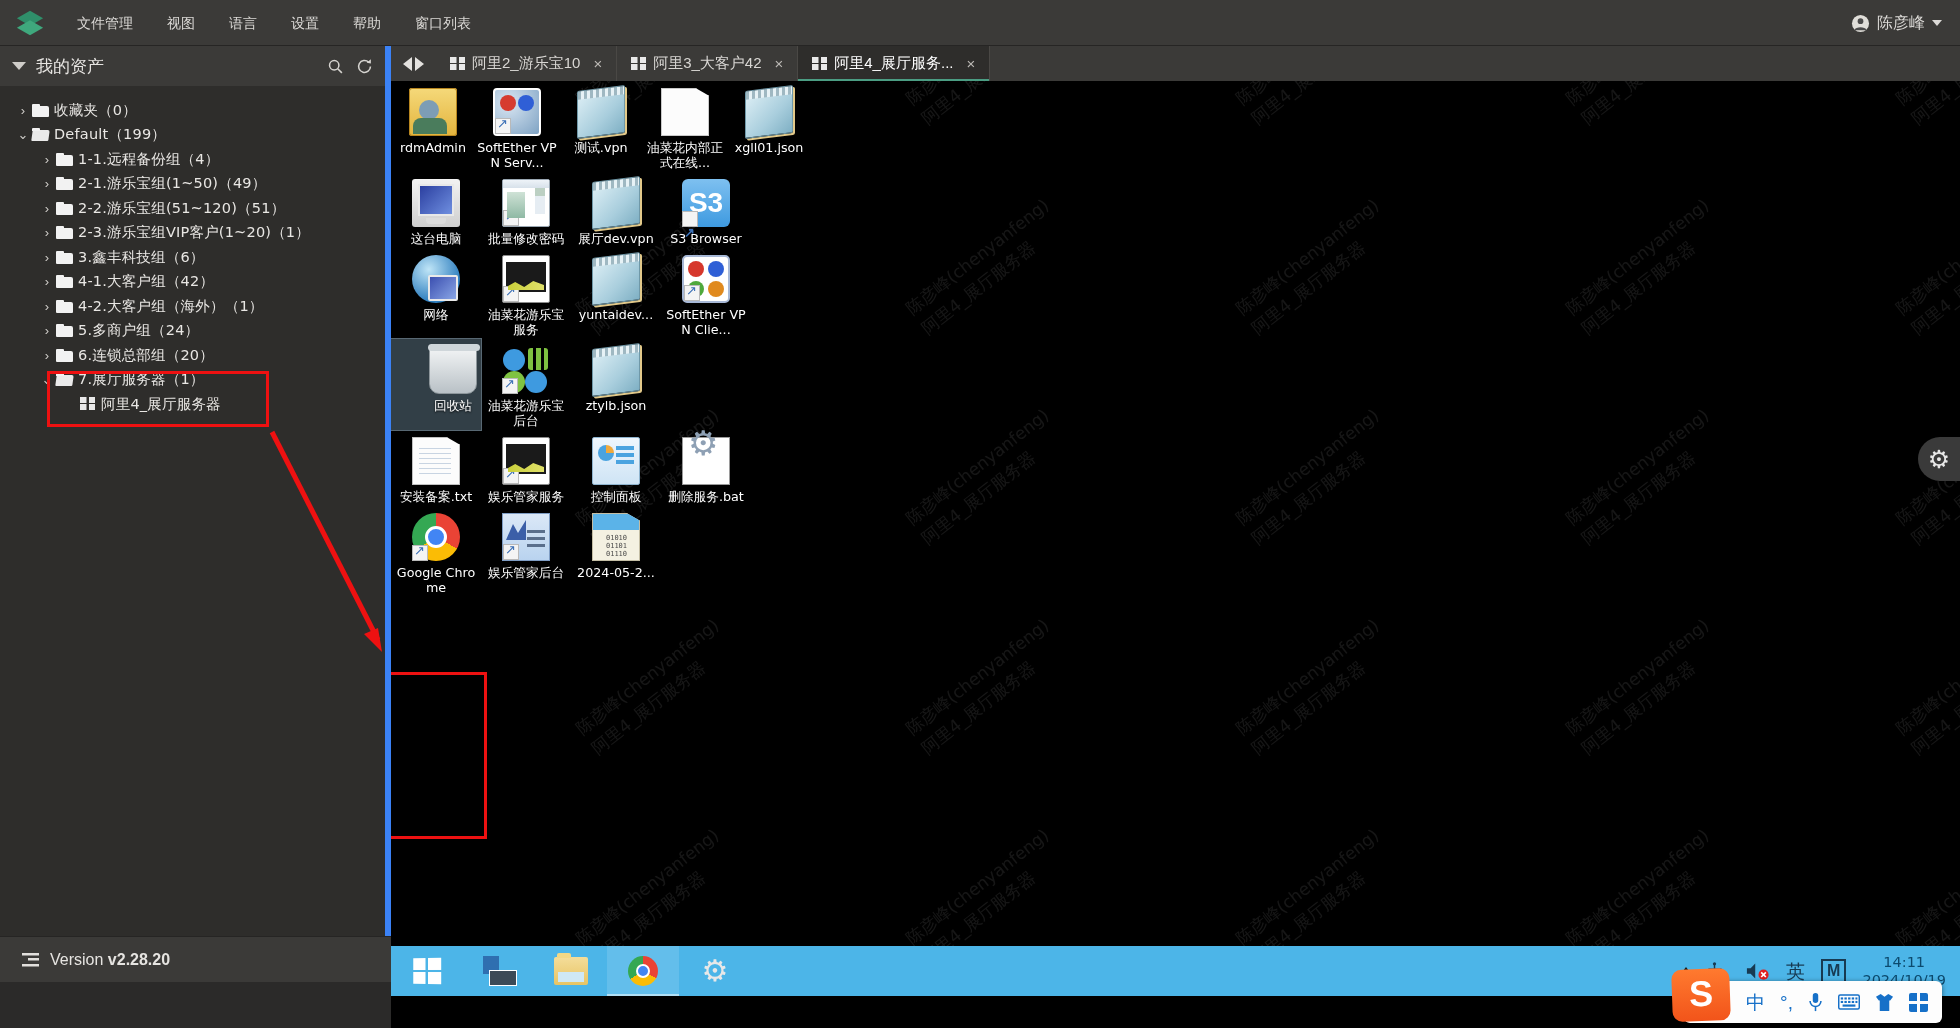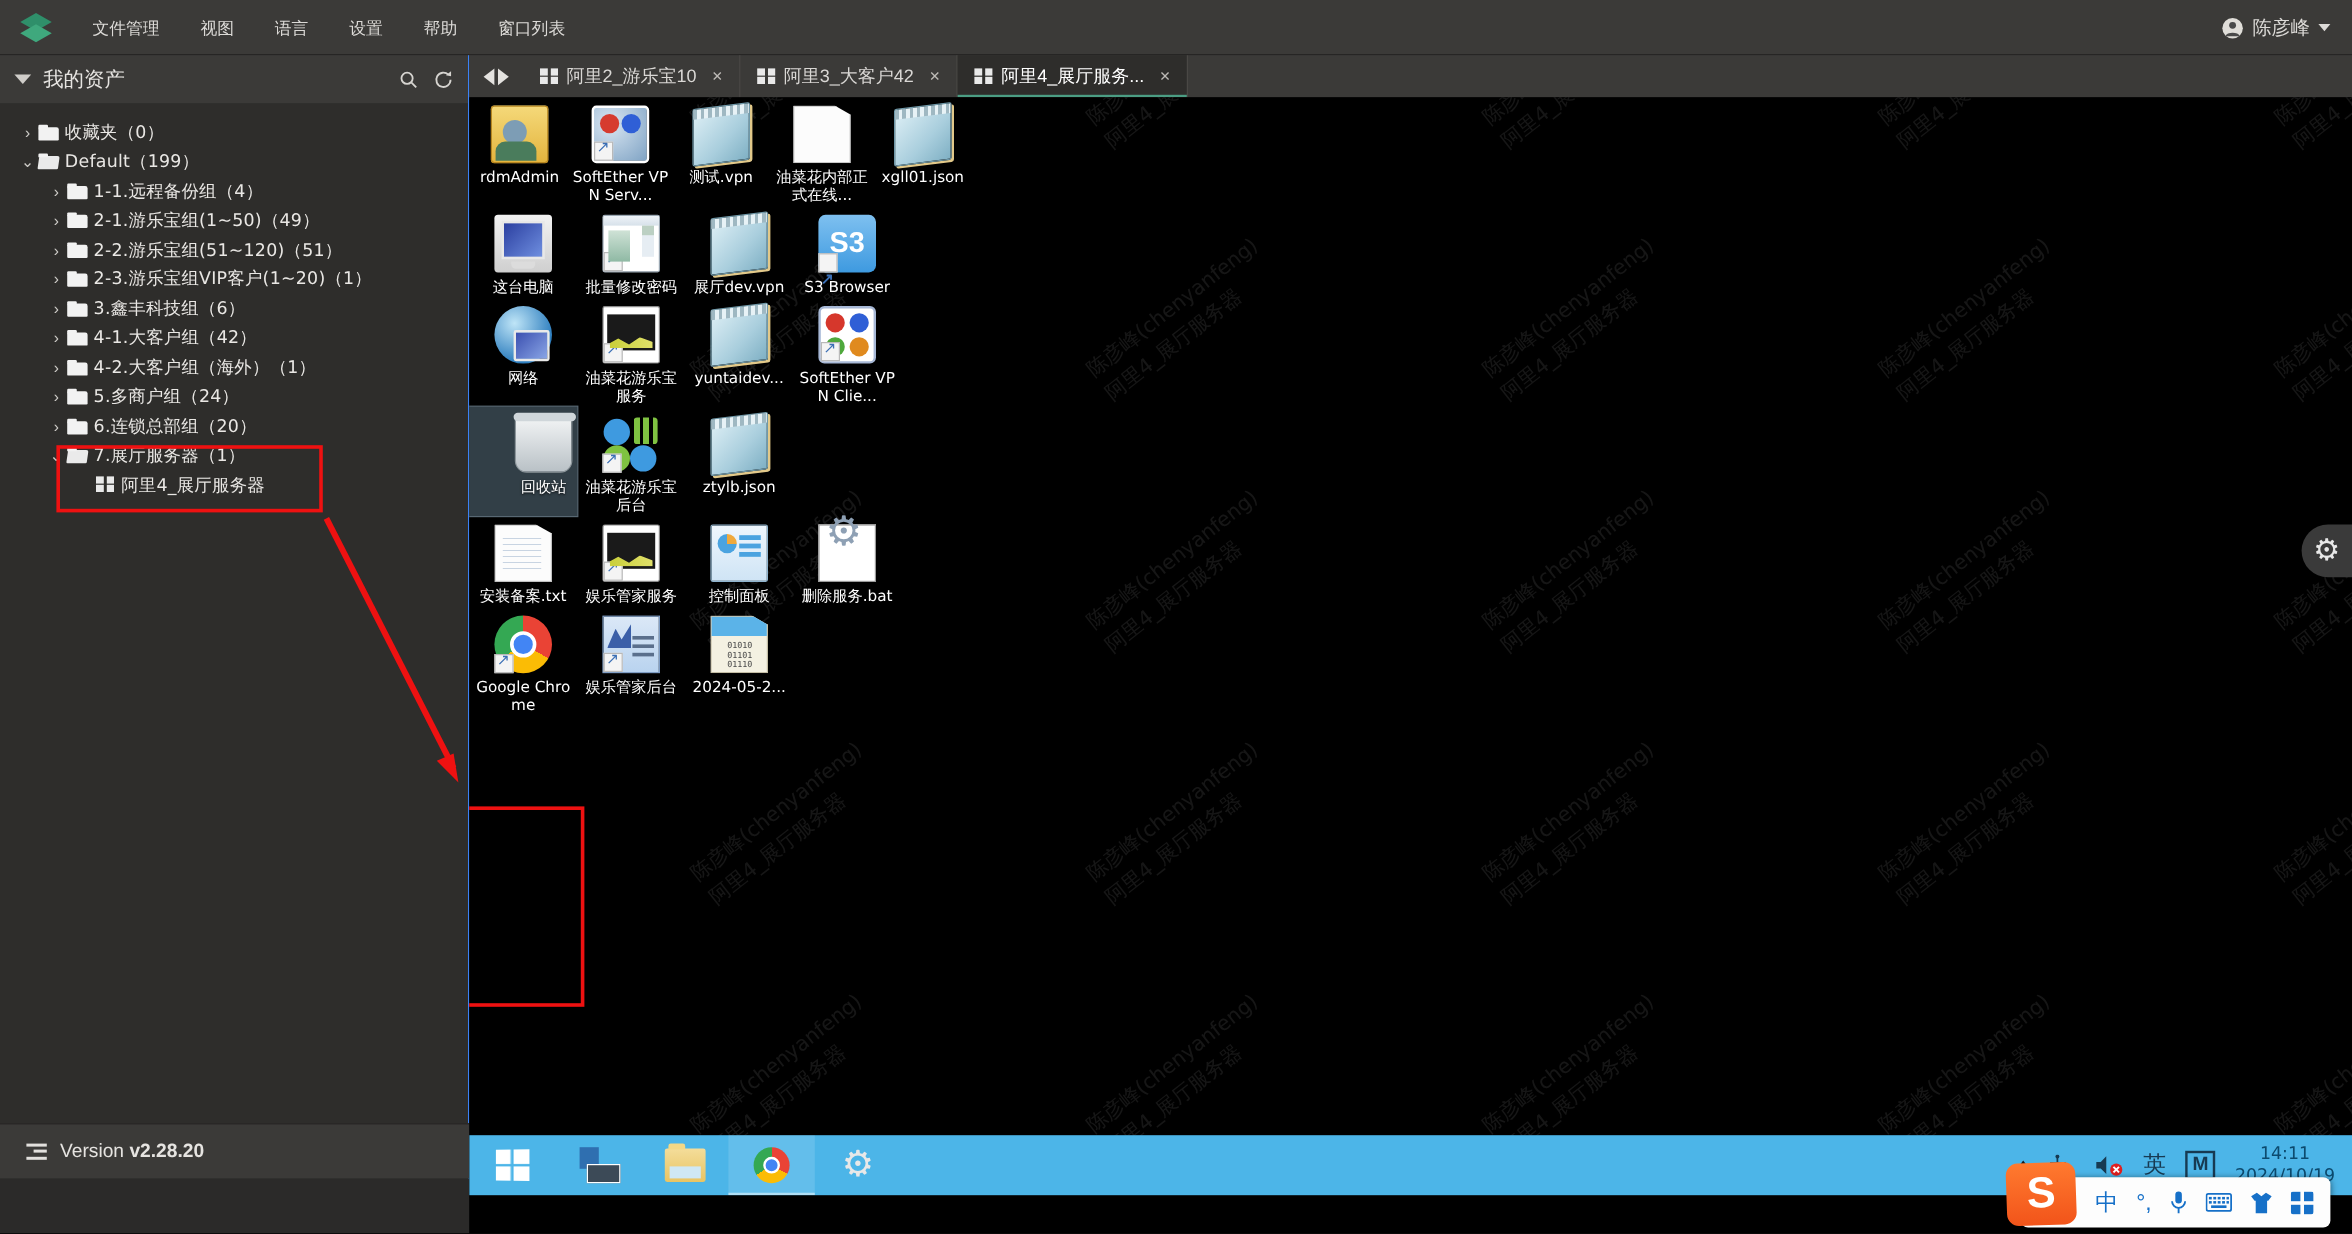--- a/index.html
+++ b/index.html
@@ -27,21 +27,21 @@
     display: flex; align-items: center; gap: 7px; color: #dcdad7; font-size: 16px;
   }
   .caret-down {
     width: 0; height: 0; border-left: 5px solid transparent;
     border-right: 5px solid transparent; border-top: 6px solid #dcdad7;
   }
 
   
   #sidebar {
     position: absolute; left: 0; top: 46px; width: 391px; bottom: 46px;
-    background: #2e2d2b; border-right: 1px solid #3b82f6;
+    background: #2e2d2b; border-right: 6px solid #3b82f6;
   }
   #sidebar-header {
     height: 40px; background: #3b3a38; display: flex; align-items: center;
     padding: 0 12px; position: relative;
   }
   .tri-down {
     width: 0; height: 0; border-left: 7px solid transparent;
     border-right: 7px solid transparent; border-top: 8px solid #cfcdc9; margin-right: 10px;
   }
   #sidebar-title { color: #e6e4e1; font-size: 17px; }
@@ -196,21 +196,21 @@
   .g-pc::after { content:""; position:absolute; left:14px; bottom:3px; width:20px;height:6px;
     background:#dcdcdc; border-radius:0 0 4px 4px; }
   .g-window {
     background:#fff; border:1px solid #9aa7b2; border-radius:2px;
   }
   .g-window::before { content:""; position:absolute; left:0;top:0;right:0;height:8px;background:linear-gradient(#eef3f8,#d7e1ea); }
   .g-window::after { content:""; position:absolute; left:4px; top:12px; width:18px; height:26px;
     background: linear-gradient(#cfe2d6,#8fb9a4); box-shadow: 24px 0 0 -4px #e6edf3, 24px -8px 0 -4px #bcd0c3; }
   .g-s3 {
     background: linear-gradient(#7ec0f0,#3e9ae0); border-radius: 6px;
-    color:#fff; font-size: 24px; font-weight: bold; line-height: 48px;
+    color:#fff; font-size: 28px; font-weight: bold; line-height: 48px;
     font-family: "Liberation Sans", sans-serif; text-align: center;
   }
   .g-network {
     background: radial-gradient(circle at 35% 30%, #bfe5f7, #2f7fbf 70%);
     border-radius: 50%;
   }
   .g-network::after { content:""; position:absolute; right:2px; bottom:2px; width:26px;height:22px;
     background:linear-gradient(135deg,#3b4fb0,#8aa6e6); border:2px solid #e9e9e9; border-radius:2px; }
   .g-chartwin { background:#fff; border:1px solid #8a8a8a; border-radius:2px; }
   .g-chartwin::before { content:""; position:absolute; left:3px;top:6px;right:3px;bottom:10px;background:#1a1a1a; }

